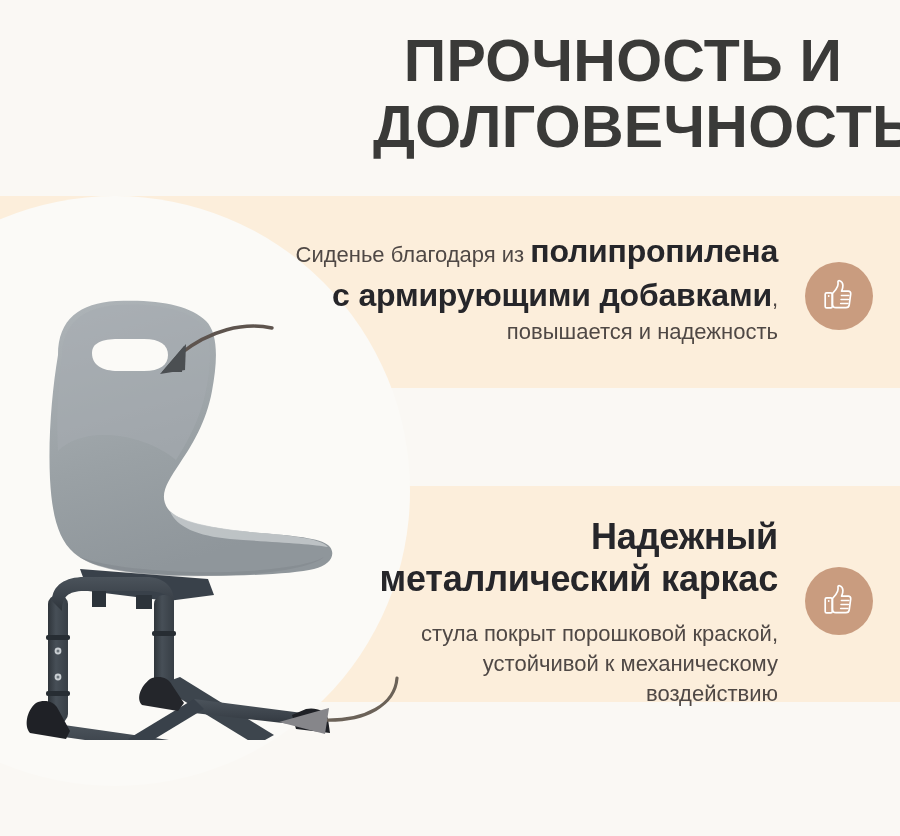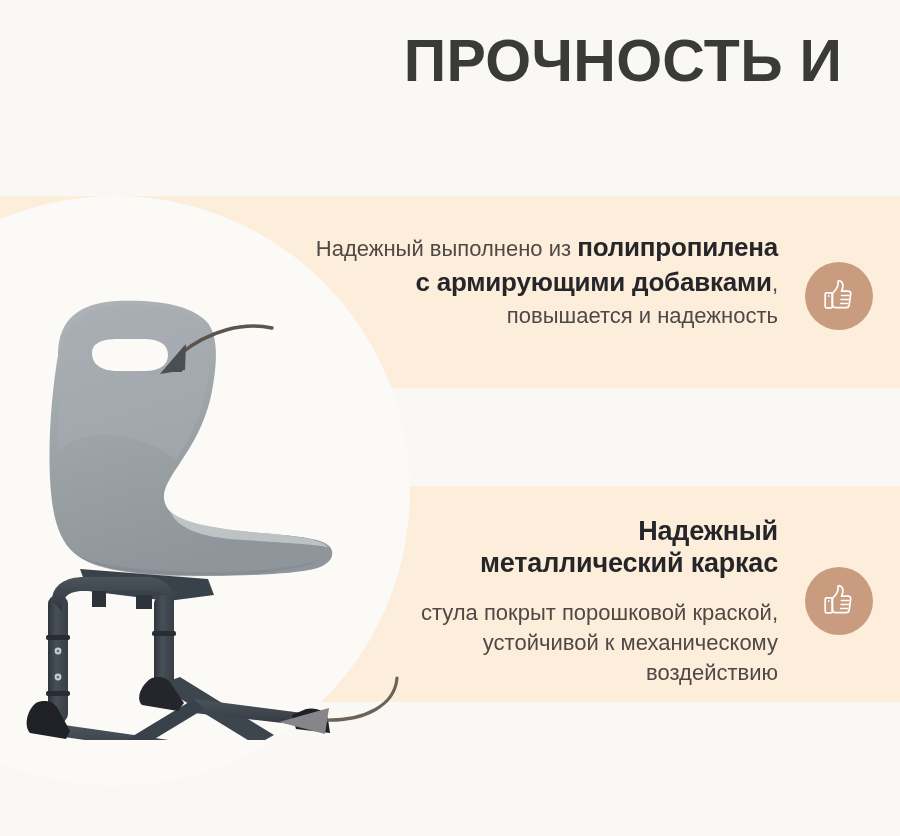--- a/index.html
+++ b/index.html
@@ -76,25 +76,25 @@
     top: 516px;
     left: 300px;
     width: 478px;
   }
   .feature .lead {
     font-weight: 400;
   }
   .feature b {
     color: #26262a;
     font-weight: 800;
-    font-size: 26px;
+    font-size: 32px;
     letter-spacing: -0.2px;
   }
   .feature-two b {
-    font-size: 27px;
+    font-size: 36px;
     line-height: 1.18;
   }
   .feature-line { display: block; }
   .feature-two .tail { margin-top: 18px; }
 
   
   .badge {
     position: absolute;
     width: 68px;
     height: 68px;
@@ -125,20 +125,21 @@
 
 <div class="poster">
 
   <div class="band band--one"></div>
   <div class="band band--two"></div>
 
   <div class="hero-disc"></div>
 
   <div class="title">
     <span class="title-line">ПРОЧНОСТЬ И</span>
+    <span class="title-line">ДОЛГОВЕЧНОСТЬ</span>
   </div>
 
   <div class="chair">
     <svg width="340" height="445" viewBox="0 0 340 445" aria-hidden="true">
       <defs>
         <linearGradient id="seatGrad" x1="0" y1="0" x2="1" y2="0.6">
           <stop offset="0%" stop-color="#8d9499"></stop>
           <stop offset="35%" stop-color="#a3a9ad"></stop>
           <stop offset="75%" stop-color="#b6bbbe"></stop>
           <stop offset="100%" stop-color="#c5c9cb"></stop>
@@ -246,21 +247,21 @@
   </div>
 
   <div class="arrow arrow--bottom">
     <svg width="160" height="80" viewBox="0 0 160 80" aria-hidden="true">
       <path d="M142 18 C 140 44, 112 62, 66 60" fill="none" stroke="#6b6258" stroke-width="3.2" stroke-linecap="round"></path>
       <path d="M74 48 L 24 62 L 70 74 Z" fill="#86868a"></path>
     </svg>
   </div>
 
   <div class="feature feature-one">
-    <span class="feature-line"><span class="lead">Надежный выполнено из </span><b>полипропилена</b></span>
+    <span class="feature-line"><span class="lead">Сиденье благодаря из </span><b>полипропилена</b></span>
     <span class="feature-line"><b>с армирующими добавками</b><span>,</span></span>
     <span class="feature-line">повышается и надежность</span>
   </div>
 
   <div class="badge badge--one">
     <svg width="38" height="38" viewBox="0 0 38 38" aria-hidden="true">
       <path d="M12.5 16.5 C 14.6 14.4, 16.6 11.8, 17.6 9.2
                C 18.2 7.6, 18.2 6.2, 18.0 5.2
                C 17.8 4.2, 18.6 3.4, 19.6 3.7
                C 21.5 4.3, 22.8 6.0, 22.9 8.3

